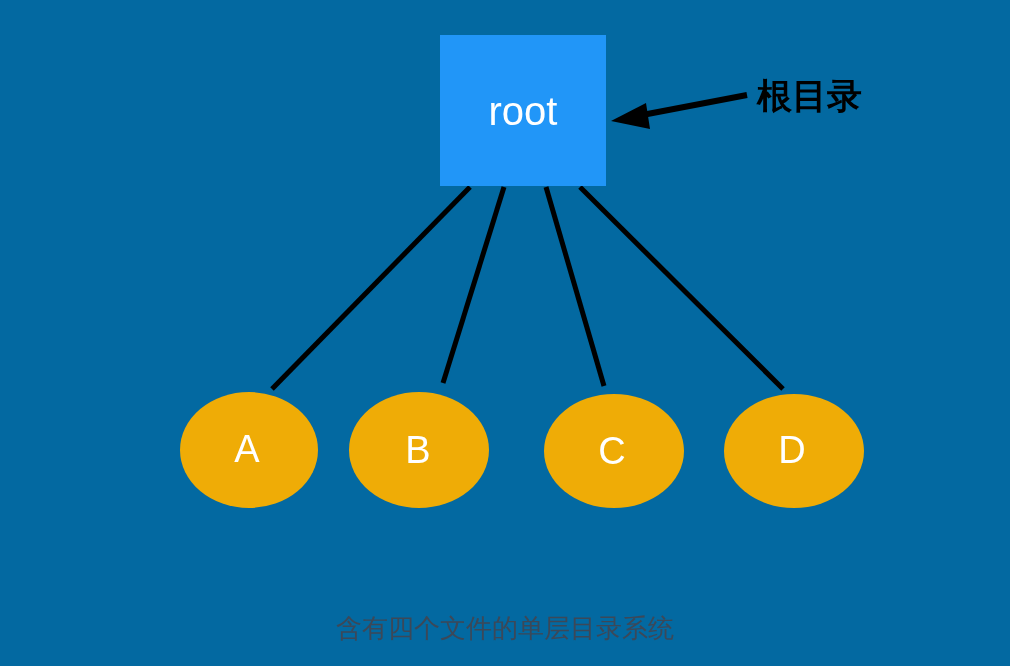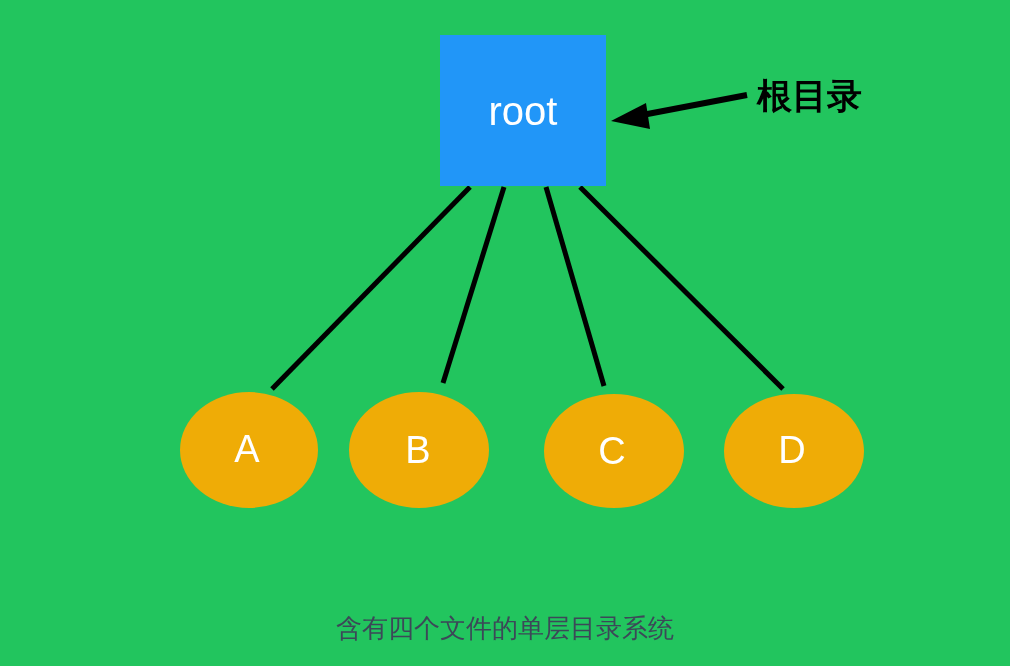--- a/index.html
+++ b/index.html
@@ -7,21 +7,21 @@
     padding: 0;
     background: #ffffff;
   }
   body {
     font-family: "Liberation Sans", "DejaVu Sans", sans-serif;
   }
   #canvas {
     position: relative;
     width: 1010px;
     height: 666px;
-    background: #22c55e;
+    background: #0369a1;
     overflow: hidden;
   }
   #diagram-svg {
     position: absolute;
     left: 0;
     top: 0;
     width: 1010px;
     height: 666px;
   }
   .node-label {

